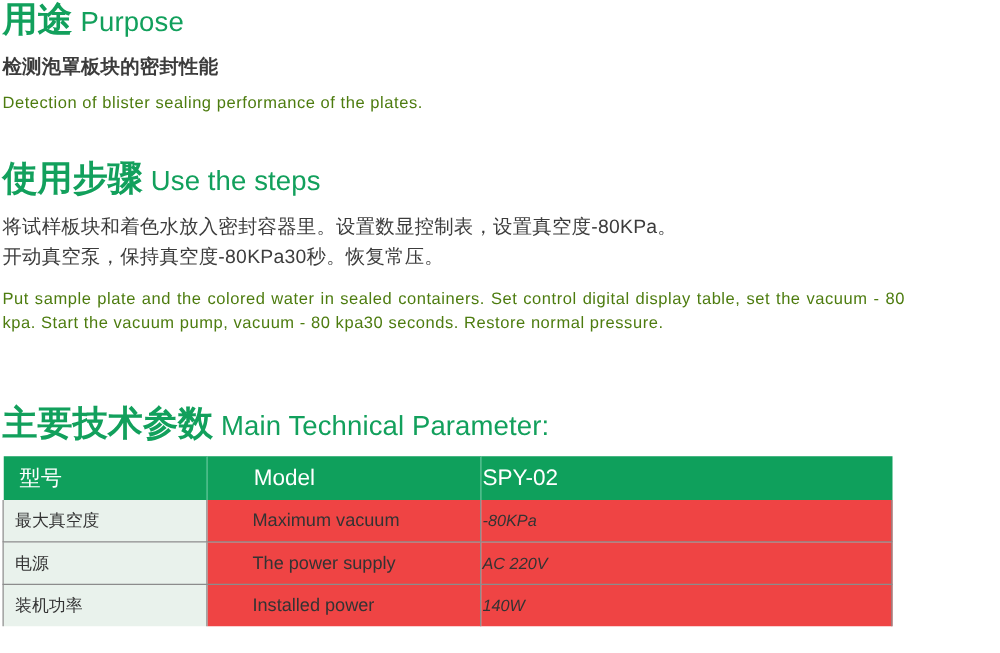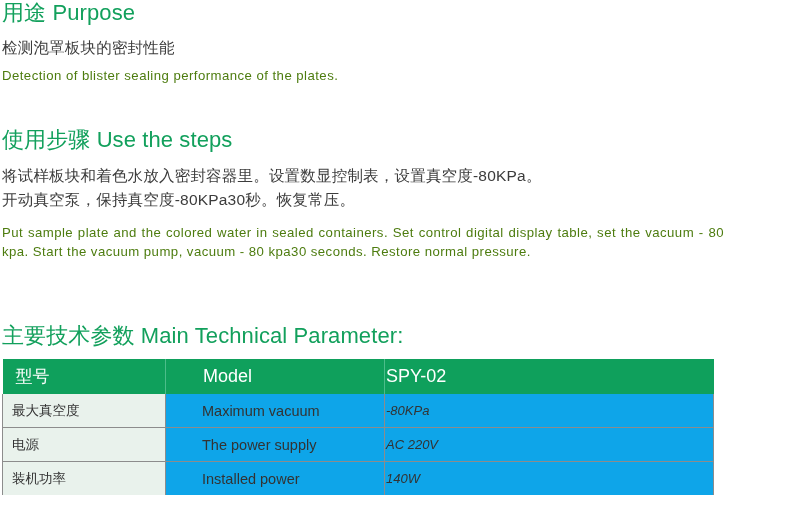--- a/index.html
+++ b/index.html
@@ -25,21 +25,21 @@
   
   .section-heading {
     color: #12a05c;
     font-size: 22px;
     font-weight: normal;
     line-height: 1.05;
     margin: 0;
     white-space: nowrap;
     letter-spacing: 0.1px;
   }
-  .section-heading .cn { font-size: 22px; }
+  .section-heading .cn { font-size: 28px; font-weight: bold; }
   .section-heading .en { font-size: 22px; }
 
   
   .cn-body {
     font-size: 15.5px;
     color: #3c3c3c;
     line-height: 1.52;
     margin: 0;
     letter-spacing: 0.2px;
   }
@@ -51,21 +51,21 @@
     letter-spacing: 0.45px;
   }
   .en-body-justify {
     text-align: justify;
     text-justify: inter-word;
   }
 
   
   #purpose-section { position: absolute; left: 2px; top: 1px; width: 780px; }
   #purpose-section .section-heading { margin-bottom: 12px; }
-  #purpose-cn { margin-bottom: 7px; }
+  #purpose-cn { margin-bottom: 7px; font-weight: bold; }
 
   #steps-section { position: absolute; left: 2px; top: 128px; width: 790px; }
   #steps-section .section-heading { margin-bottom: 13px; }
   #steps-cn { margin-bottom: 13px; }
   #steps-en { width: 722px; }
 
   #params-section { position: absolute; left: 2px; top: 324px; width: 790px; }
   #params-section .section-heading { margin-bottom: 12px; }
 
   
@@ -105,21 +105,21 @@
     font-size: 18px;
   }
 
   .spec-table td {
     height: 31px;
     vertical-align: middle;
     border-bottom: 1px solid #8c8c8c;
     border-right: 1px solid #8c8c8c;
     font-size: 14px;
     color: #333333;
-    background: #0ea5e9;
+    background: #ef4444;
   }
   .spec-table td.cell-cn {
     background: #e9f2ec;
     padding-left: 9px;
     font-size: 13.5px;
     border-left: 1px solid #8c8c8c;
   }
   .spec-table td.cell-en {
     padding-left: 36px;
     font-size: 14.5px;

